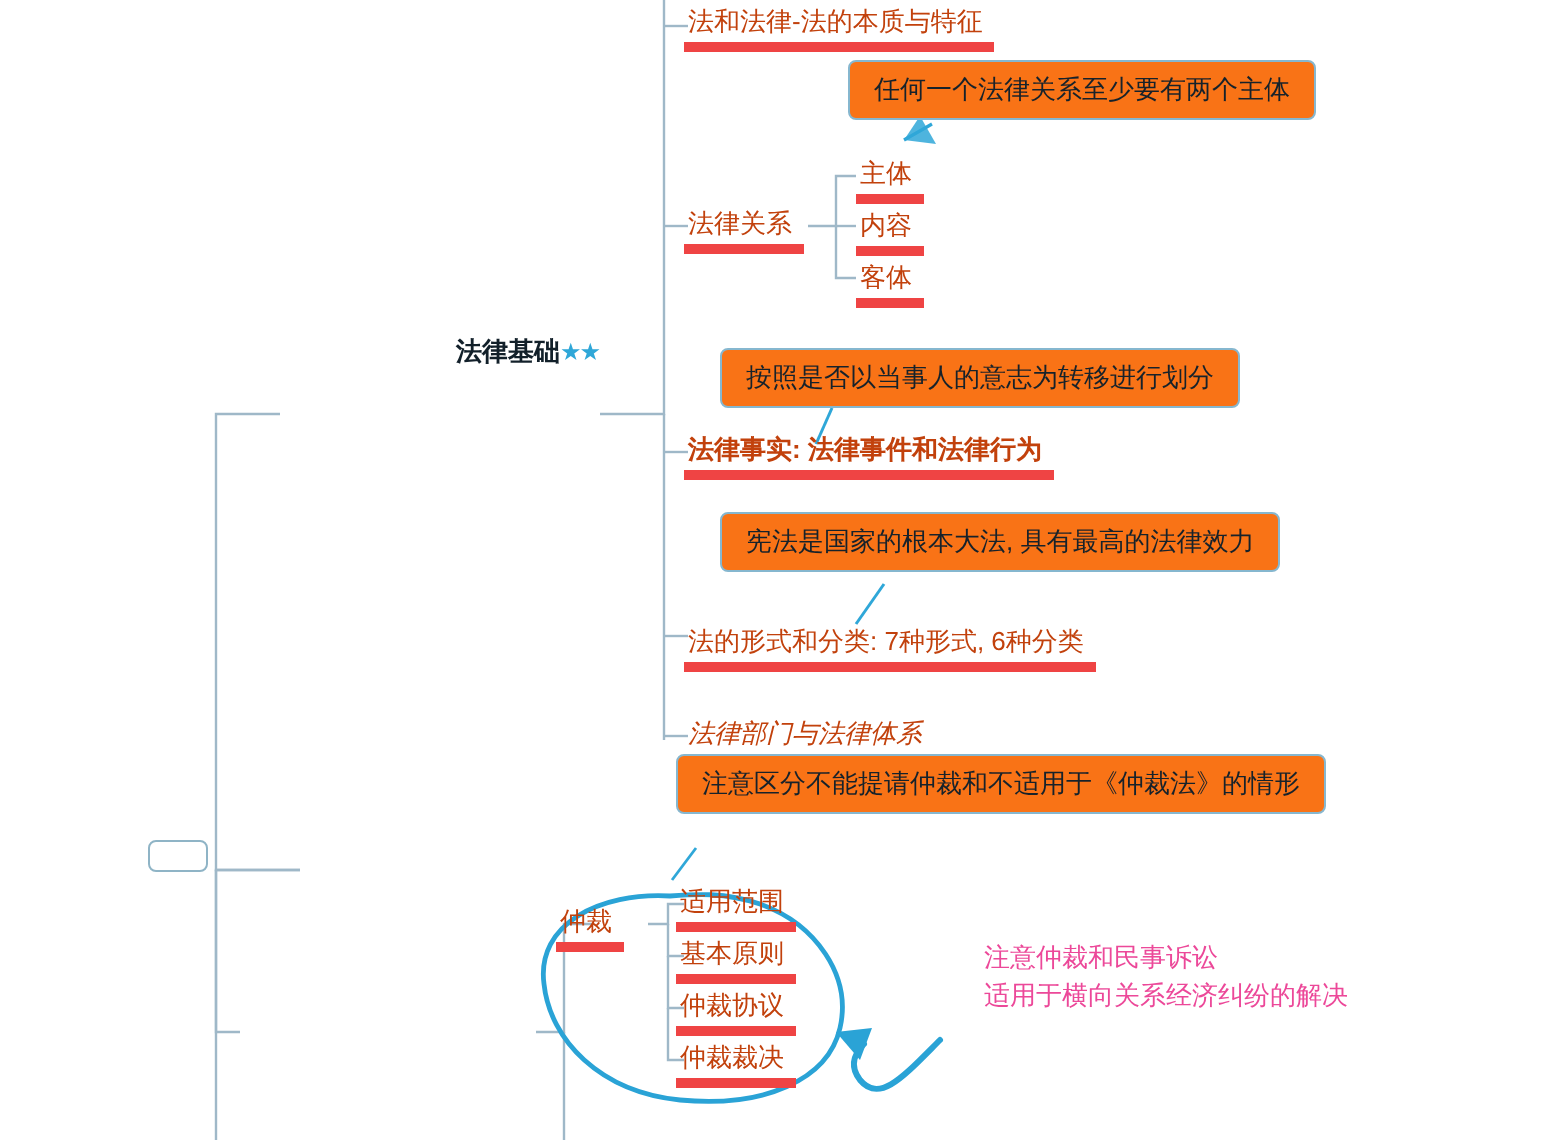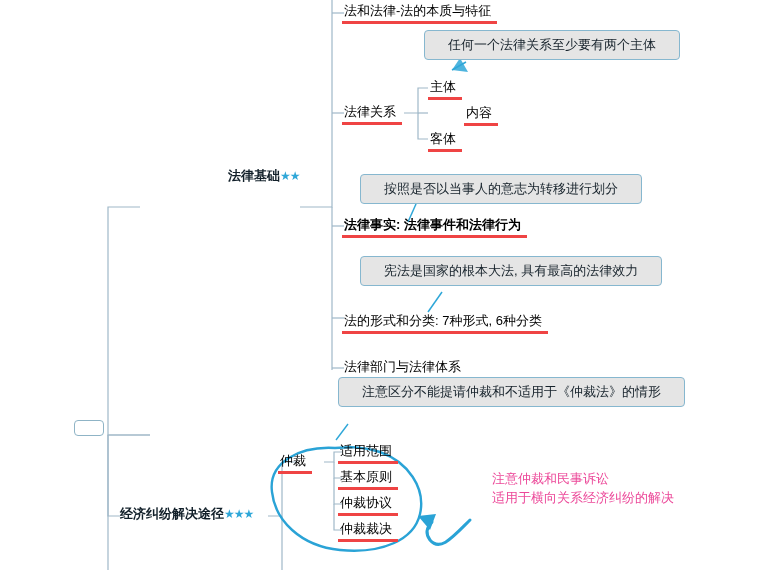--- a/index.html
+++ b/index.html
@@ -25,37 +25,37 @@
   }
   .node {
     position: absolute;
     white-space: nowrap;
     color: #1b1b1b;
     font-size: 13px;
     line-height: 1.25;
   }
   
   .leaf {
-    border-bottom: 3px solid #ef4444;
+    border-bottom: 5px solid #ef4444;
     padding: 1px 6px 2px 2px;
-    color: #000000;
+    color: #c2410c;
   }
   .root {
     border: 1px solid #8fb4c6;
     border-radius: 4px;
     background: #ffffff;
     padding: 7px 14px;
     font-size: 13px;
     color: #1a1a1a;
   }
   .callout {
     border: 1px solid #86b7cf;
     border-radius: 4px;
-    background: #e5e5e5;
-    padding: 6px 23px;
+    background: #f97316;
+    padding: 6px 12px;
     font-size: 13px;
     color: #16222b;
   }
   .note {
     font-size: 13px;
     color: #ec4899;
     line-height: 1.45;
   }
   .stars {
     color: #2fa7d8;
@@ -123,38 +123,35 @@
   <div class="node branch-label" style="left:228px; top:168px;">
     <span class="bold">法律基础</span><span class="stars">★★</span>
   </div>
 
   <div class="node leaf" style="left:342px; top:2px;">法和法律-法的本质与特征</div>
 
   <div class="node callout" style="left:424px; top:30px;">任何一个法律关系至少要有两个主体</div>
 
   <div class="node leaf" style="left:342px; top:103px;">法律关系</div>
   <div class="node leaf" style="left:428px; top:78px;">主体</div>
-  <div class="node leaf" style="left:428px; top:104px;margin-left:36px;">内容</div>
+  <div class="node leaf" style="left:428px; top:104px;">内容</div>
   <div class="node leaf" style="left:428px; top:130px;">客体</div>
 
   <div class="node callout" style="left:360px; top:174px;">按照是否以当事人的意志为转移进行划分</div>
 
   <div class="node callout" style="left:360px; top:256px;">宪法是国家的根本大法, 具有最高的法律效力</div>
 
   <div class="node leaf" style="left:342px; top:216px;">
     <span class="bold">法律事实:  法律事件和法律行为</span>
   </div>
 
   <div class="node leaf" style="left:342px; top:312px;">法的形式和分类:  7种形式, 6种分类</div>
 
-  <div class="node leaf" style="left:342px; top:358px;">法律部门与法律体系</div>
+  <div class="node leaf" style="left:342px; top:358px;font-style:italic;">法律部门与法律体系</div>
 
-  <div class="node branch-label" style="left:120px; top:506px;">
-    <span class="bold">经济纠纷解决途径</span><span class="stars">★★★</span>
-  </div>
 
   <div class="node callout" style="left:338px; top:377px;">注意区分不能提请仲裁和不适用于《仲裁法》的情形</div>
 
   <div class="node leaf" style="left:278px; top:452px;">仲裁</div>
   <div class="node leaf" style="left:338px; top:442px;">适用范围</div>
   <div class="node leaf" style="left:338px; top:468px;">基本原则</div>
   <div class="node leaf" style="left:338px; top:494px;">仲裁协议</div>
   <div class="node leaf" style="left:338px; top:520px;">仲裁裁决</div>
 
   <div class="node note" style="left:492px; top:470px;">

